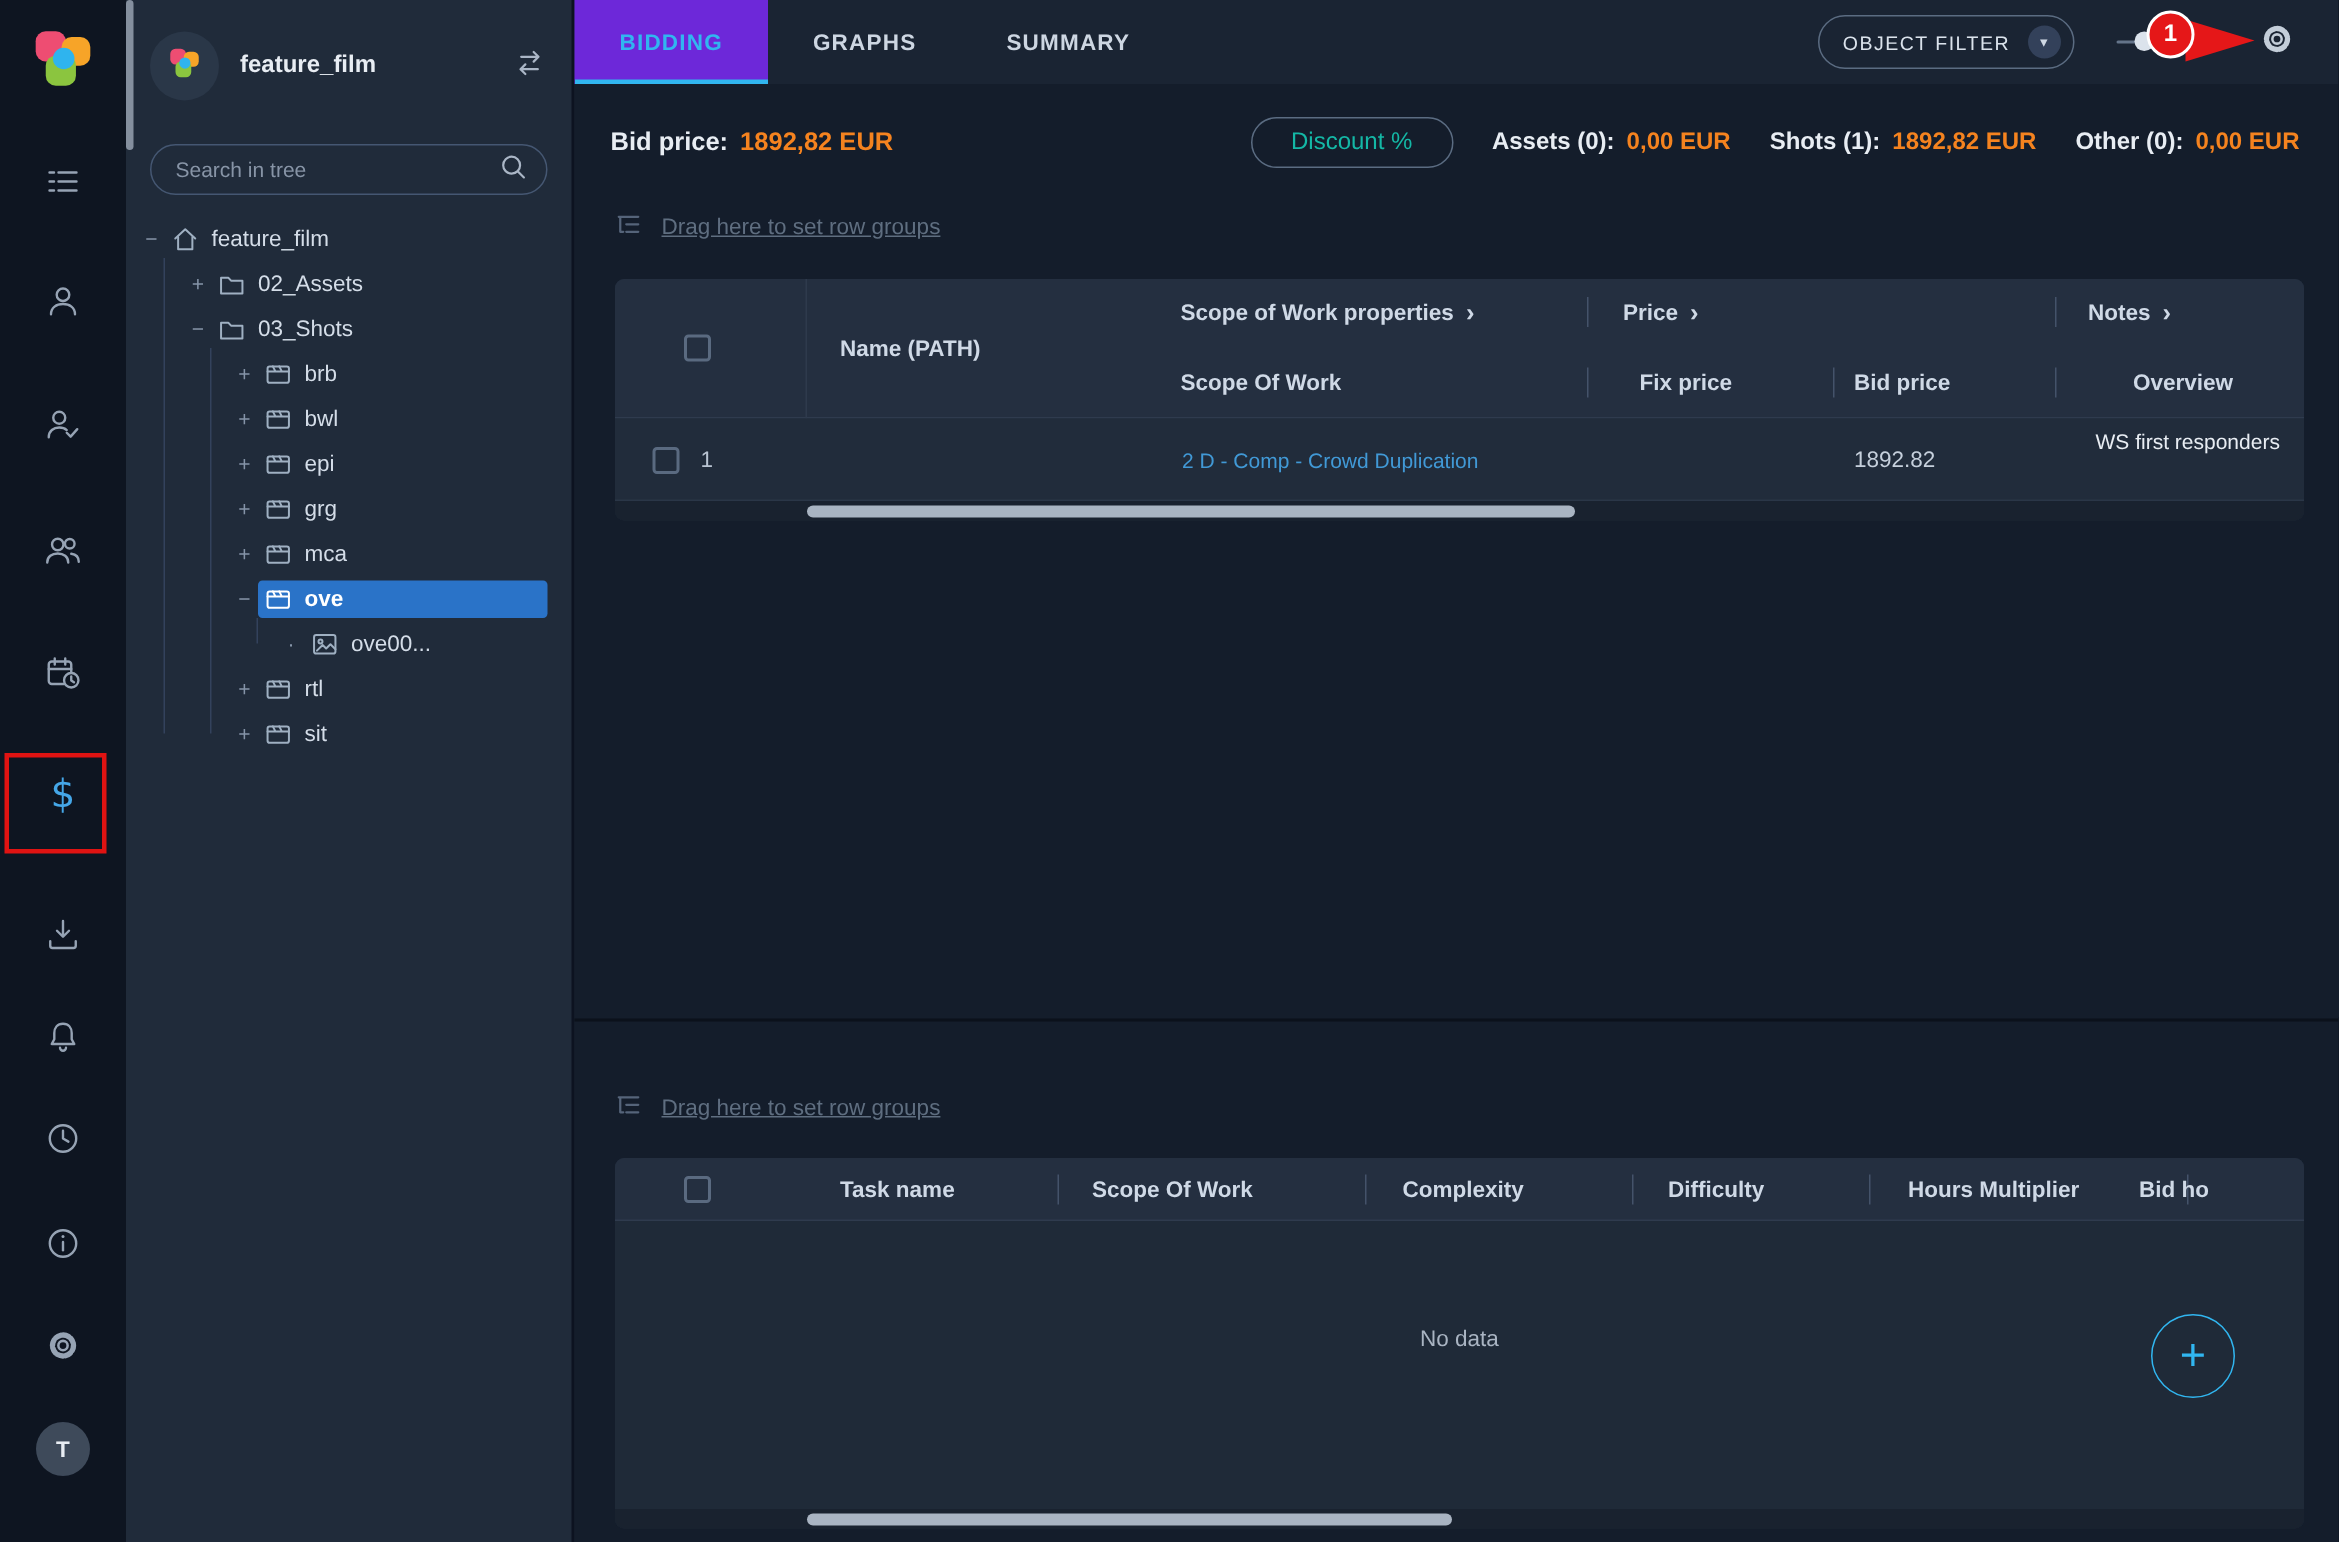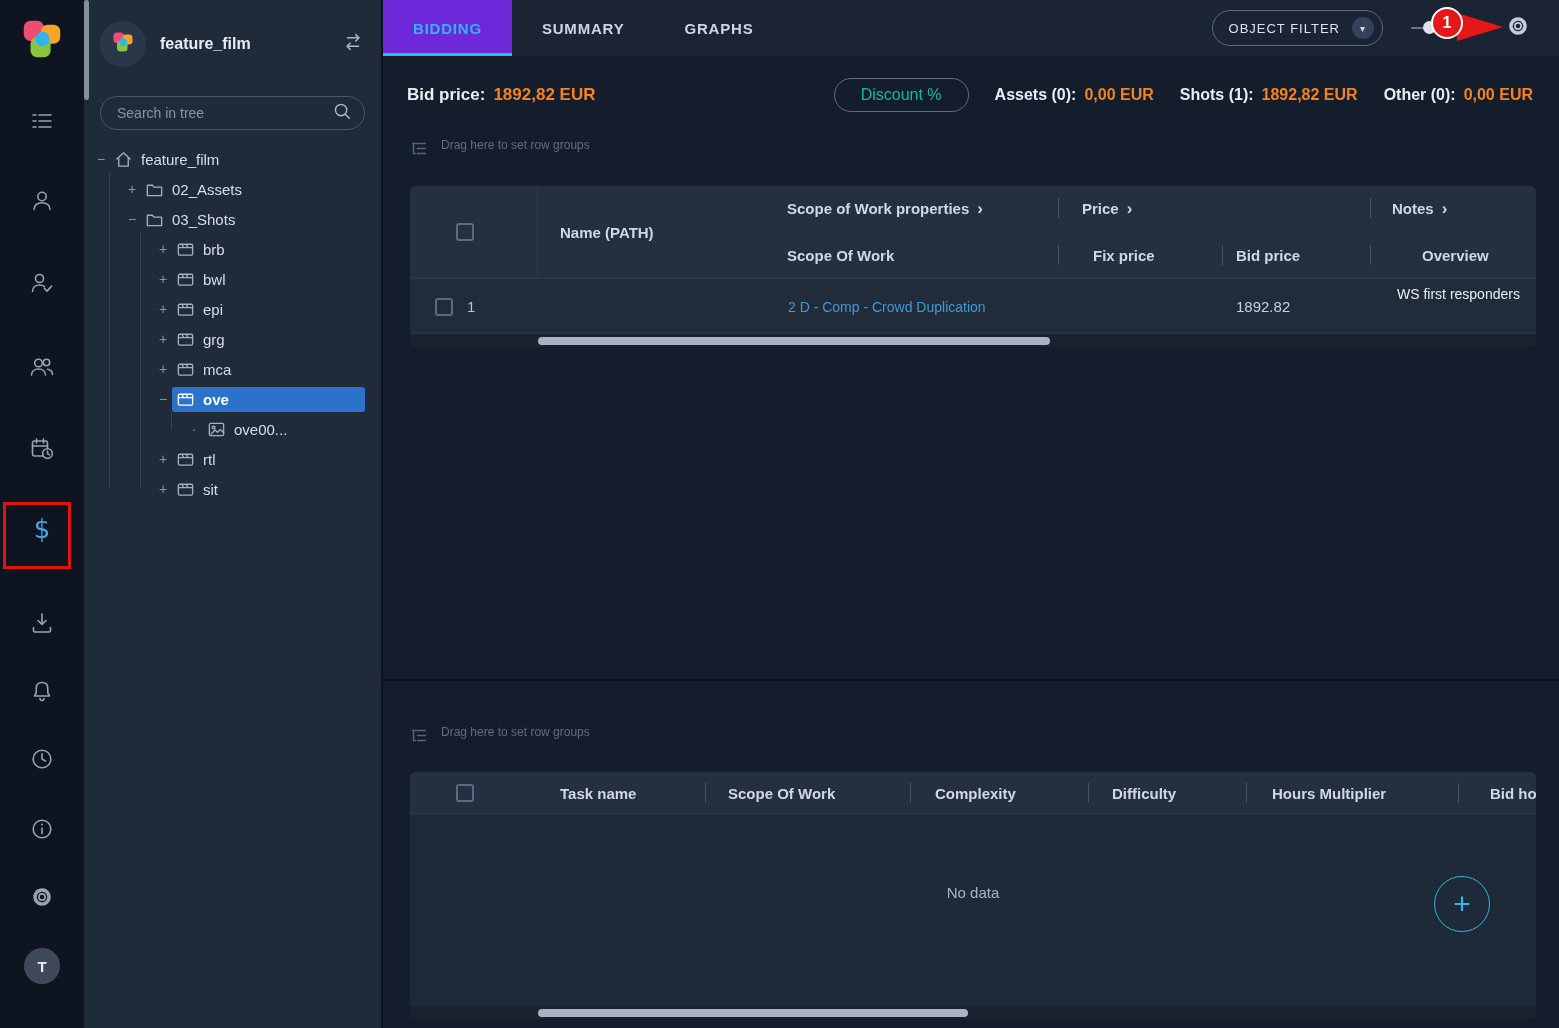--- a/index.html
+++ b/index.html
@@ -55,21 +55,21 @@
     border-left:46px solid #e51718; z-index:5; }
 
   .stats { display:flex; align-items:center; padding:22px 26px 0 24px; height:56px; }
   .stat-label { color:#e8edf3; font-weight:bold; font-size:17px; }
   .stat-value { color:#f5831f; font-weight:bold; font-size:17px; margin-left:8px; }
   .discount-pill { margin-left:auto; border:1px solid #5b6c82; border-radius:18px; height:34px; padding:0 26px; display:flex; align-items:center;
     color:#14b8a6; font-size:16px; cursor:pointer; }
   .stat-group { display:flex; margin-left:26px; white-space:nowrap; align-items:center; }
   .stat-group .stat-label, .stat-group .stat-value { font-size:16px; }
 
-  .dragbar { display:flex; align-items:flex-start; gap:12px; margin:26px 0 0 26px; height:26px; color:#5f6e80; font-size:12px; }
+  .dragbar { display:flex; align-items:center; gap:12px; margin:26px 0 0 26px; height:26px; color:#5f6e80; font-size:15px;text-decoration:underline; }
   .dragbar.second { margin-top:44px; }
   .dragbar .dicon { color:#55647a; display:flex; }
 
   .gridpanel { margin:22px 23px 0 27px; width:1126px; background:#1f2a39; border-radius:6px; overflow:hidden; }
   .gridpanel.bottom { margin-top:21px; }
   .grid-head { position:relative; height:93px; background:#242f40; border-bottom:1px solid #2f3b4e; font-size:15px; color:#cfd9e6; font-weight:bold; }
   .habs { position:absolute; display:flex; align-items:center; gap:8px; }
   .chev { font-size:17px; color:#cfd9e6; }
   .vsep { position:absolute; width:1px; height:20px; background:#44536a; }
   .vsep-tall { position:absolute; width:1px; background:#2e3a4c; top:0; height:93px; }
@@ -364,22 +364,22 @@
           </span>
         </div>
       </div>
   </div>
 
   <div class="main">
 
     <div class="tabbar">
       <div id="tabs" style="display:flex; align-items:stretch;">
           <div class="tab active">BIDDING</div>
+          <div class="tab">GRAPHS</div>
           <div class="tab">SUMMARY</div>
-          <div class="tab">GRAPHS</div>
         </div>
       <div class="tab-right">
         <div class="filter-pill">
           <span>OBJECT FILTER</span>
           <span class="caret-circle">▾</span>
         </div>
         <div class="slider">
             <div class="slider-knob"></div>
           </div>
         <div class="gearbtn">
@@ -480,21 +480,21 @@
       <span class="bhcol" style="left:150px;">Task name</span>
           <span class="vsep" style="left:295px; top:11px;"></span>
           <span class="bhcol" style="left:318px;">Scope Of Work</span>
           <span class="vsep" style="left:500px; top:11px;"></span>
           <span class="bhcol" style="left:525px;">Complexity</span>
           <span class="vsep" style="left:678px; top:11px;"></span>
           <span class="bhcol" style="left:702px;">Difficulty</span>
           <span class="vsep" style="left:836px; top:11px;"></span>
           <span class="bhcol" style="left:862px;">Hours Multiplier</span>
           <span class="vsep" style="left:1048px; top:11px;"></span>
-          <span class="bhcol" style="left:1080px;">Bid ho</span>
+          <span class="bhcol" style="left:1016px;">Bid ho</span>
         </div>
       <div class="bbody">
         <div class="nodata">No data</div>
         <div class="addbtn">+</div>
       </div>
       <div class="hscroll">
         <div class="hthumb" style="left:128px; width:430px;"></div>
       </div>
     </div>
 

